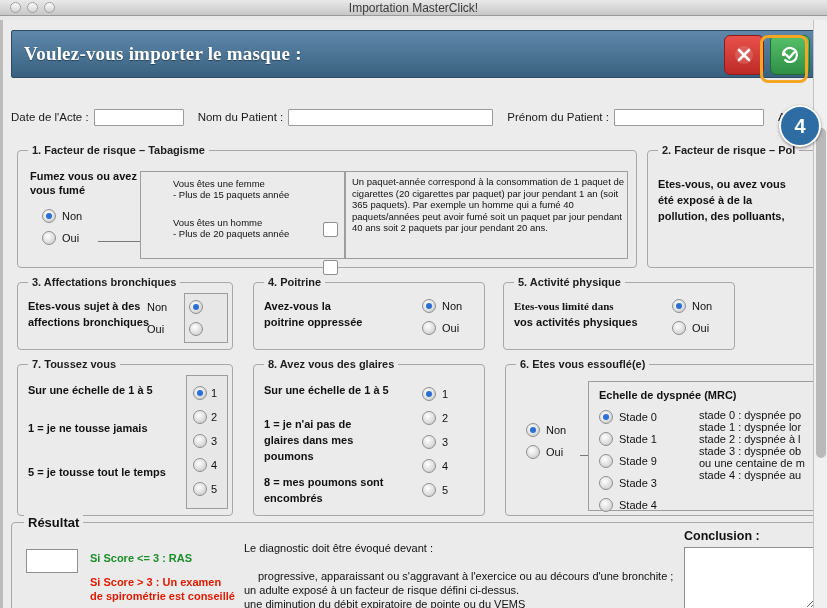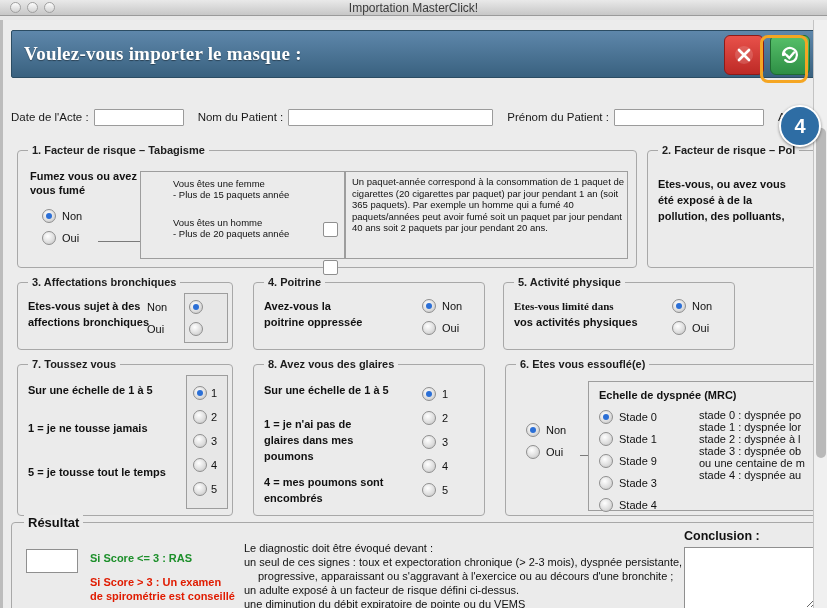--- a/index.html
+++ b/index.html
@@ -283,21 +283,21 @@
         <div class="rlabel" style="left:24px; top:107px;">5</div>
       </div>
     </div>
 
     <div class="gb" style="left:250px; top:344px; width:232px; height:152px;">
       <div class="legend">8. Avez vous des glaires</div>
       <div class="txt txt-bold" style="left:10px; top:18px;">Sur une échelle de 1 à 5</div>
       <div class="txt txt-bold" style="left:10px; top:52px;">1 = je n'ai pas de</div>
       <div class="txt txt-bold" style="left:10px; top:68px;">glaires dans mes</div>
       <div class="txt txt-bold" style="left:10px; top:84px;">poumons</div>
-      <div class="txt txt-bold" style="left:10px; top:110px;">4 = mes poumons sont</div>
+      <div class="txt txt-bold" style="left:10px; top:110px;">8 = mes poumons sont</div>
       <div class="txt txt-bold" style="left:10px; top:126px;">encombrés</div>
       <div class="radio on" style="left:168px; top:22px;"></div>
       <div class="rlabel" style="left:188px; top:23px;">1</div>
       <div class="radio" style="left:168px; top:46px;"></div>
       <div class="rlabel" style="left:188px; top:47px;">2</div>
       <div class="radio" style="left:168px; top:70px;"></div>
       <div class="rlabel" style="left:188px; top:71px;">3</div>
       <div class="radio" style="left:168px; top:94px;"></div>
       <div class="rlabel" style="left:188px; top:95px;">4</div>
       <div class="radio" style="left:168px; top:118px;"></div>
@@ -336,21 +336,20 @@
     </div>
 
     <div class="result-box">
       <div class="result-legend">Résultat</div>
       <input class="score-input" value="" style="">
       <div class="txt txt-bold green" style="left:78px; top:28px;">Si Score &lt;= 3 :  RAS</div>
       <div class="txt txt-bold red" style="left:78px; top:52px;">Si Score &gt; 3  : Un examen</div>
       <div class="txt txt-bold red" style="left:78px; top:66px;">de spirométrie est conseillé</div>
 
       <div class="txt" style="left:232px; top:18px;">Le diagnostic doit être évoqué devant :</div>
-      <div class="txt" style="left:232px; top:32px;">un seul de ces signes : toux et expectoration chronique (&gt; 2-3 mois), dyspnée persistante,</div>
       <div class="txt" style="left:232px; top:46px;margin-left:14px;">progressive, apparaissant ou s'aggravant à l'exercice ou au décours d'une bronchite ;</div>
       <div class="txt" style="left:232px; top:60px;">un adulte exposé à un facteur de risque défini ci-dessus.</div>
       <div class="txt" style="left:232px; top:74px;">une diminution du débit expiratoire de pointe ou du VEMS</div>
 
       <div class="concl-box">
         <div class="concl-title">Conclusion :</div>
         <textarea class="concl-area" style=""></textarea>
       </div>
     </div>
 

